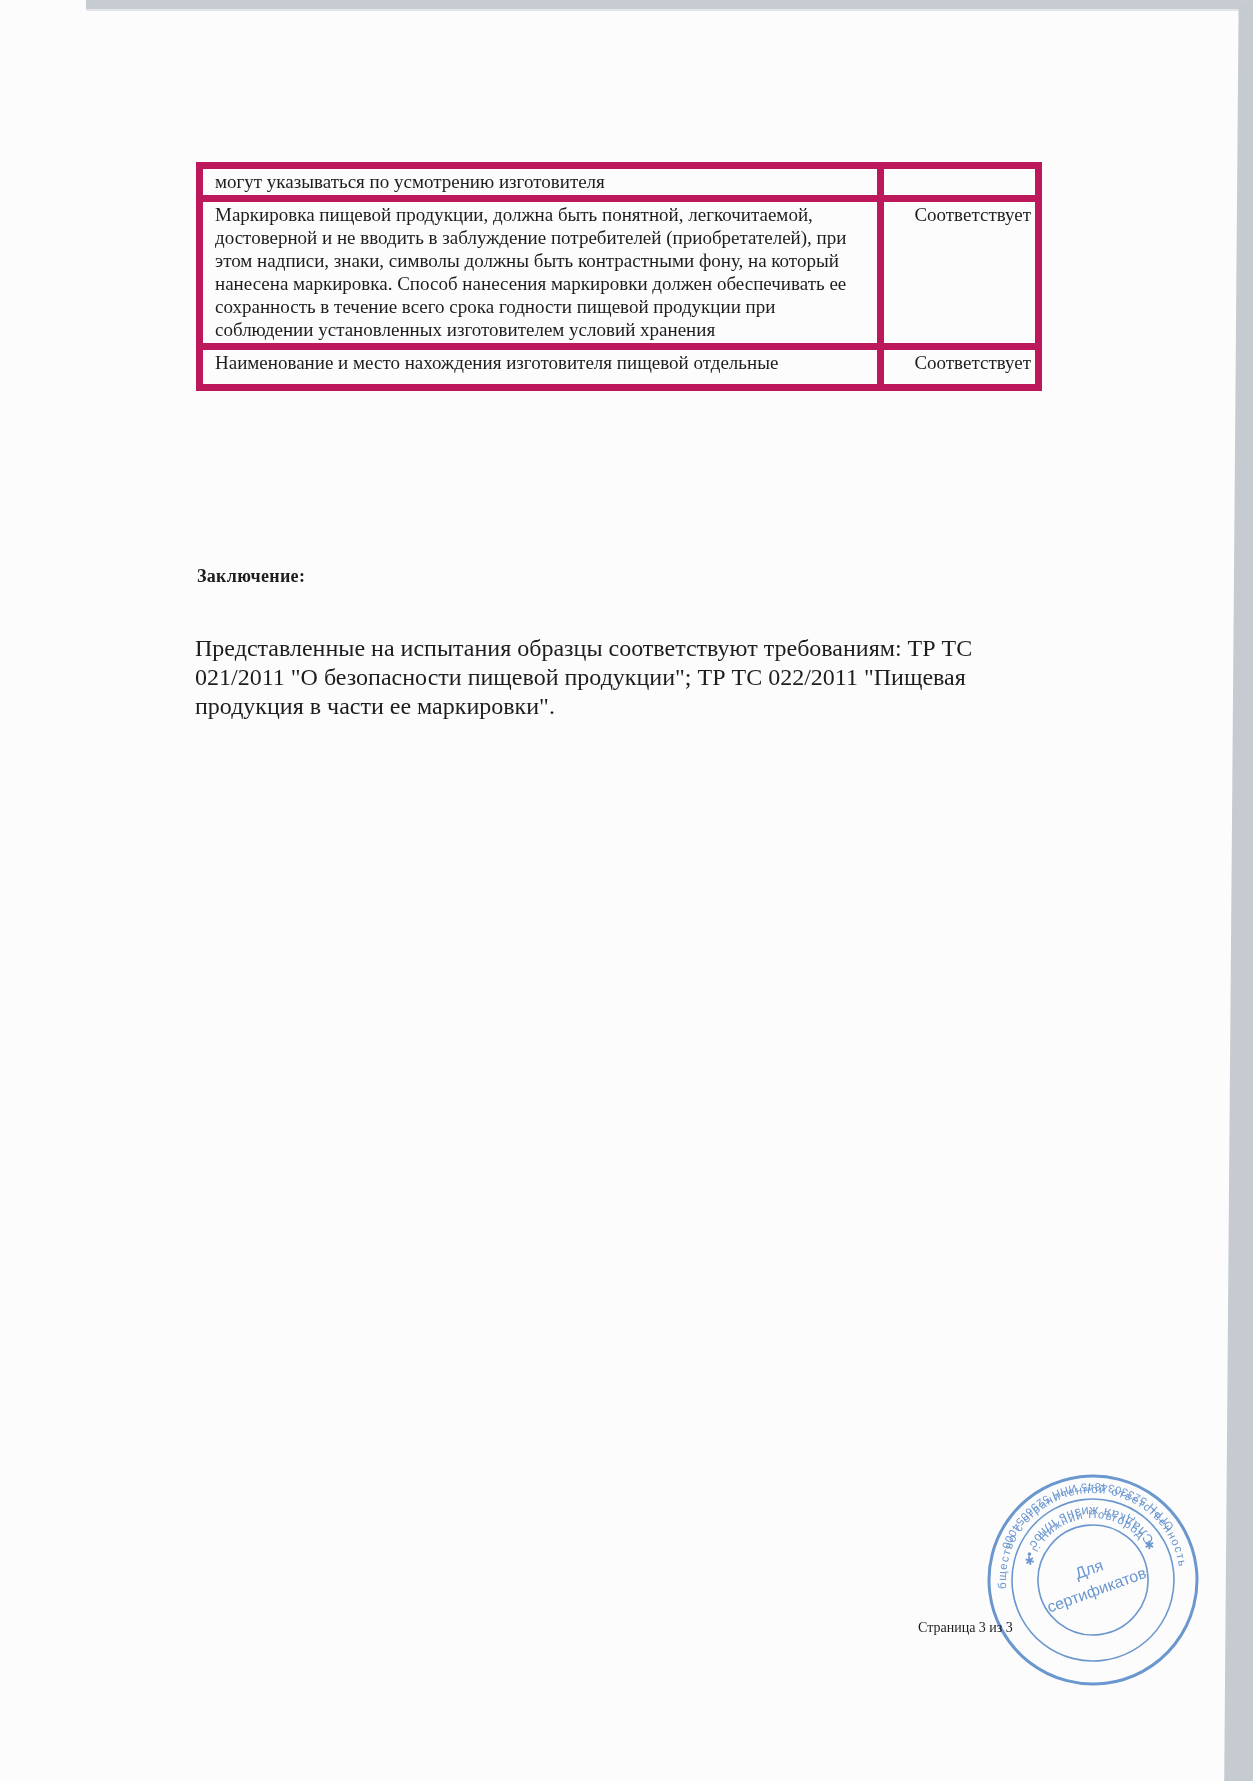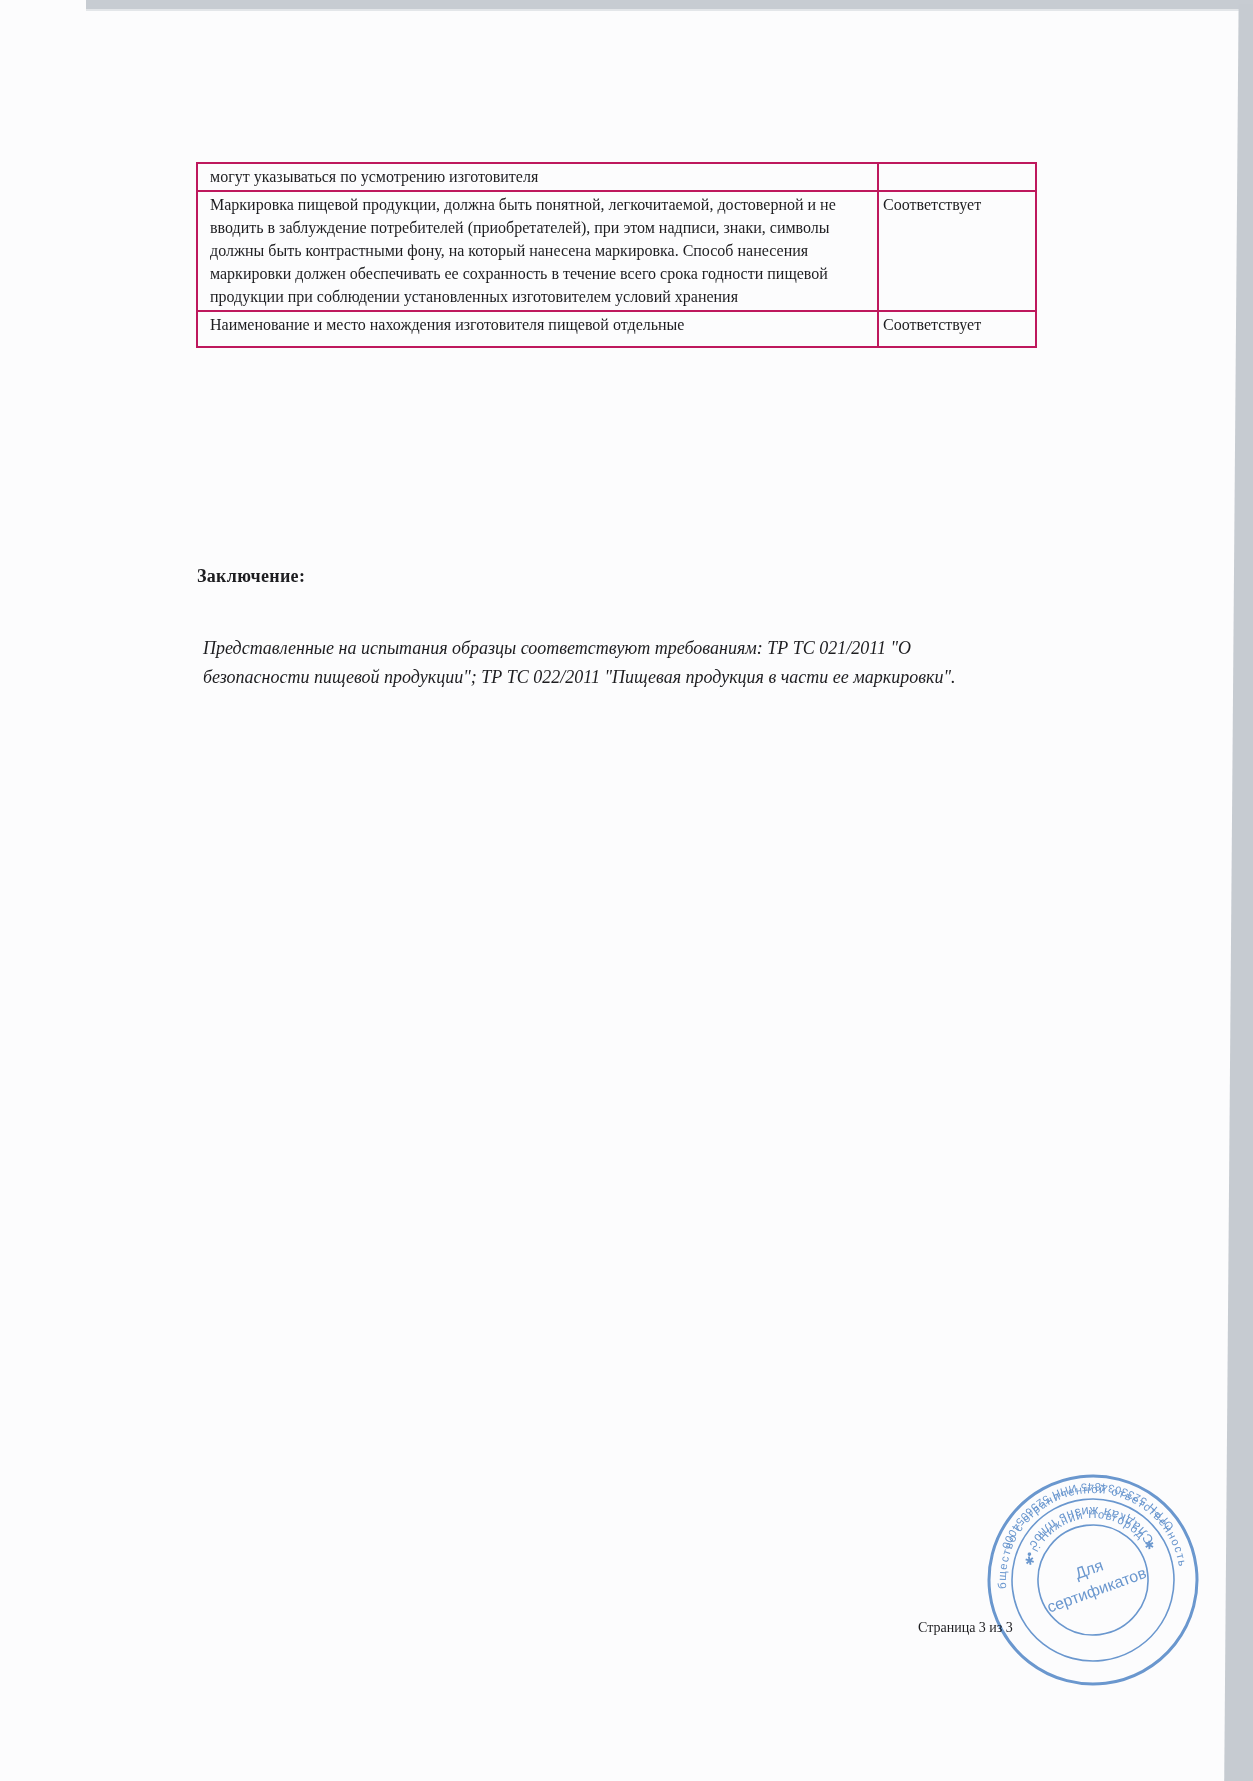--- a/index.html
+++ b/index.html
@@ -14,36 +14,36 @@
   .scan-edge-right{
     position:absolute;top:4px;right:0;bottom:0;width:30px;background:#c6cbd1;
     clip-path:polygon(52% 0,100% 0,100% 100%,4% 100%);
   }
   
   .req-table{
     position:absolute;left:196px;top:162px;width:839px;
     border-collapse:collapse;table-layout:fixed;
   }
   .req-table td{
-    border:2px solid #be185d;vertical-align:top;
-    font-size:16px;line-height:23px;padding:1px 10px 2px 12px;
+    border:7px solid #be185d;vertical-align:top;
+    font-size:19px;line-height:23px;padding:1px 10px 2px 12px;
     white-space:pre-line;
   }
   .req-table td.status{
-    text-align:left;white-space:normal;padding:1px 4px 10px 4px;
+    text-align:right;white-space:normal;padding:1px 4px 10px 4px;
   }
   col.c-req{width:681px;} col.c-status{width:158px;}
   
   .conclusion-heading{
     position:absolute;left:197px;top:566px;
     font-size:18px;font-weight:bold;letter-spacing:.3px;
   }
   .conclusion-text{
-    position:absolute;left:203px;top:634px;width:790px;
-    font-size:18px;line-height:29px;font-style:italic;
+    position:absolute;left:195px;top:634px;width:790px;
+    font-size:24px;line-height:29px;
   }
   
   .footer-note{position:absolute;left:212px;top:1566px;font-size:19.5px;}
   .page-indicator{position:absolute;left:918px;top:1620px;font-size:14px;}
   
   .stamp{
     position:absolute;left:963px;top:1450px;width:260px;height:260px;
     opacity:.82;mix-blend-mode:multiply;transform:rotate(-7deg);
   }
   .stamp text{font-family:"Liberation Sans","DejaVu Sans",sans-serif;}

